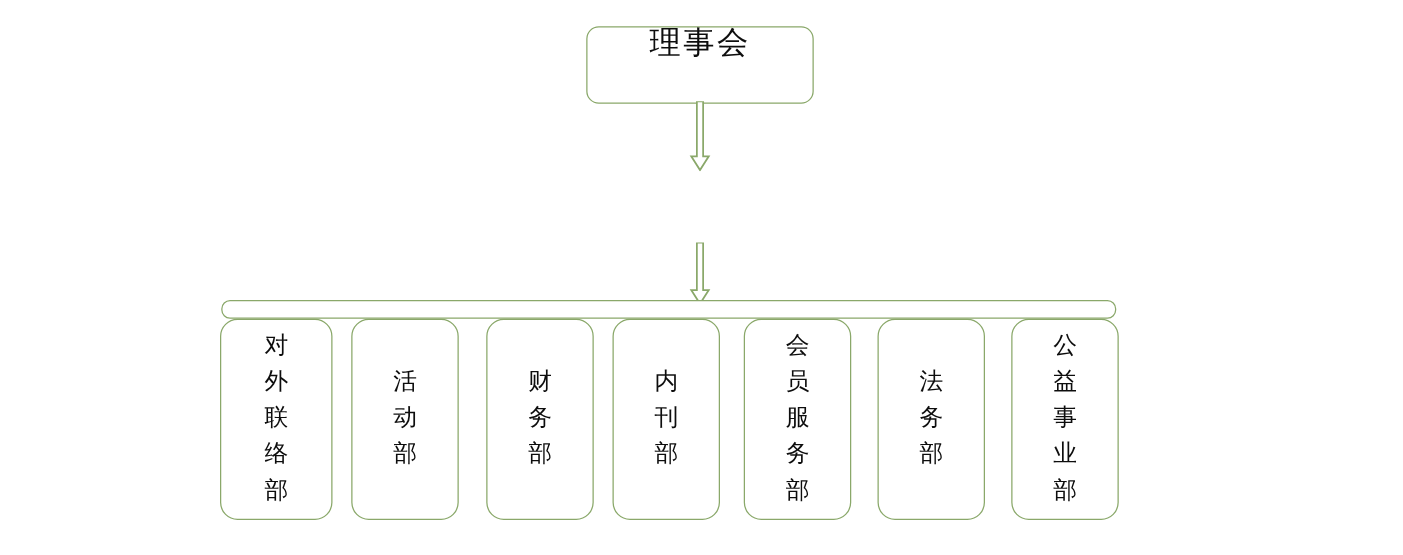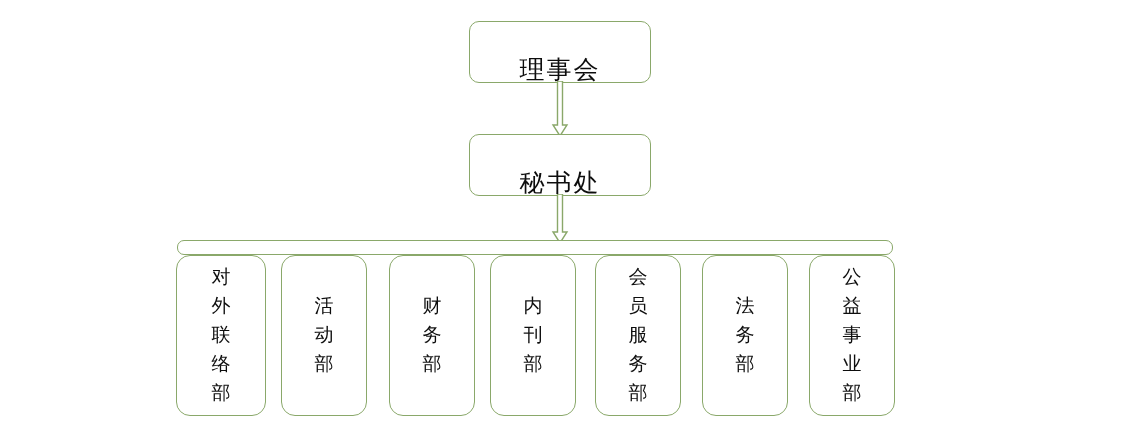--- a/index.html
+++ b/index.html
@@ -24,21 +24,21 @@
   }
 
   
   .node {
     position: absolute;
     box-sizing: border-box;
     border: 1.6px solid #8aa86a;
     background: #ffffff;
     border-radius: 9px;
     display: flex;
-    align-items: flex-end;
+    align-items: flex-start;
     justify-content: center;
   }
 
   
   .node-top {
     width: 182px;
     height: 62px;
     left: 469px;
     border-radius: 10px;
   }
@@ -113,23 +113,20 @@
   <div class="node node-top" id="node-board">
     <span class="node-label">理事会</span>
   </div>
 
   <div class="block-arrow" id="arrow-board-secretariat">
     <svg viewBox="0 0 20 56" preserveAspectRatio="none">
       <path d="M7.5 0 L12.5 0 L12.5 44 L17 44 L10 55 L3 44 L7.5 44 Z"></path>
     </svg>
   </div>
 
-  <div class="node node-top" id="node-secretariat">
-    <span class="node-label">秘书处</span>
-  </div>
 
   <div class="block-arrow" id="arrow-secretariat-bar">
     <svg viewBox="0 0 20 50" preserveAspectRatio="none">
       <path d="M7.5 0 L12.5 0 L12.5 38 L17 38 L10 49 L3 38 L7.5 38 Z"></path>
     </svg>
   </div>
 
   <div id="dept-bar"></div>
 
   <div class="node node-dept" id="node-dept-0" style="left:176px; width:90px;">

